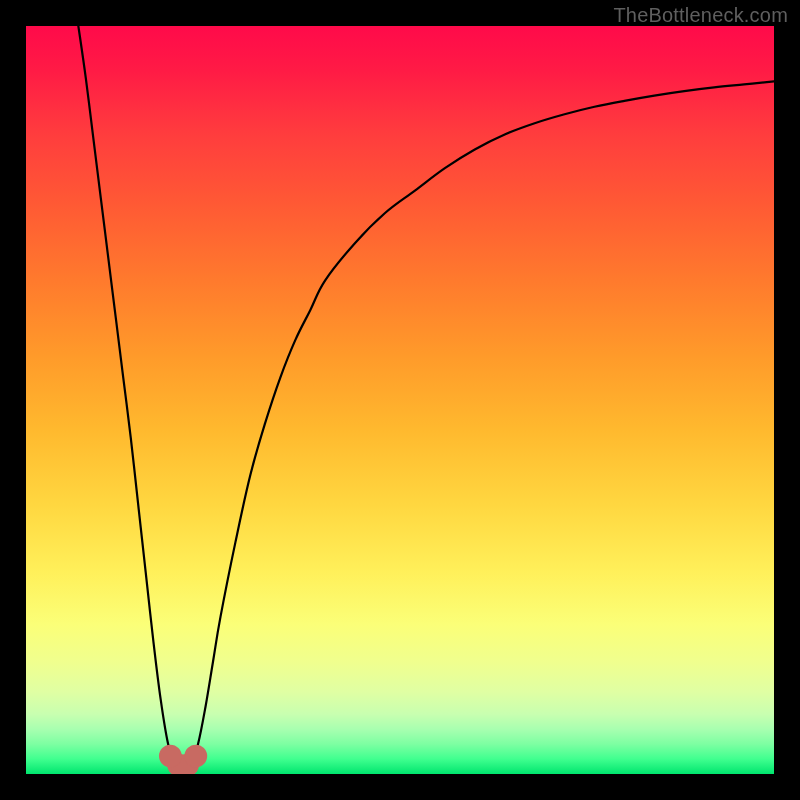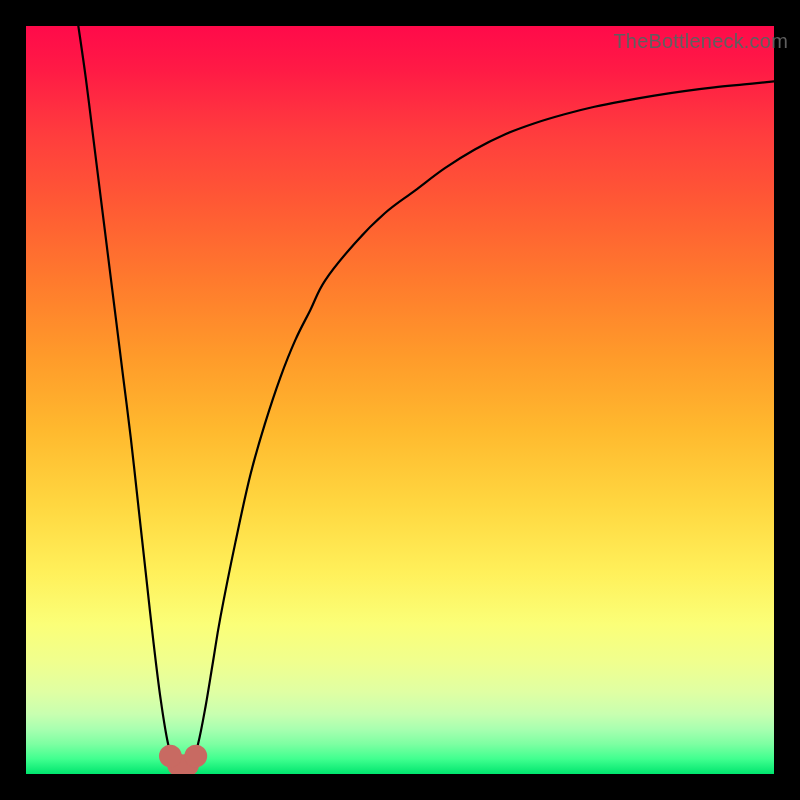--- a/index.html
+++ b/index.html
@@ -49,21 +49,20 @@
     );
   }
   .attribution {
     position: absolute;
     top: 4px;
     right: 12px;
     color: #5f5f5f;
     font-size: 20px;
     letter-spacing: 0.2px;
     font-weight: 400;
-    margin-top: 26px;
   }
   svg.curve-layer {
     position: absolute;
     inset: 0;
     width: 748px;
     height: 748px;
   }
 </style>
 </head>
 <body>

